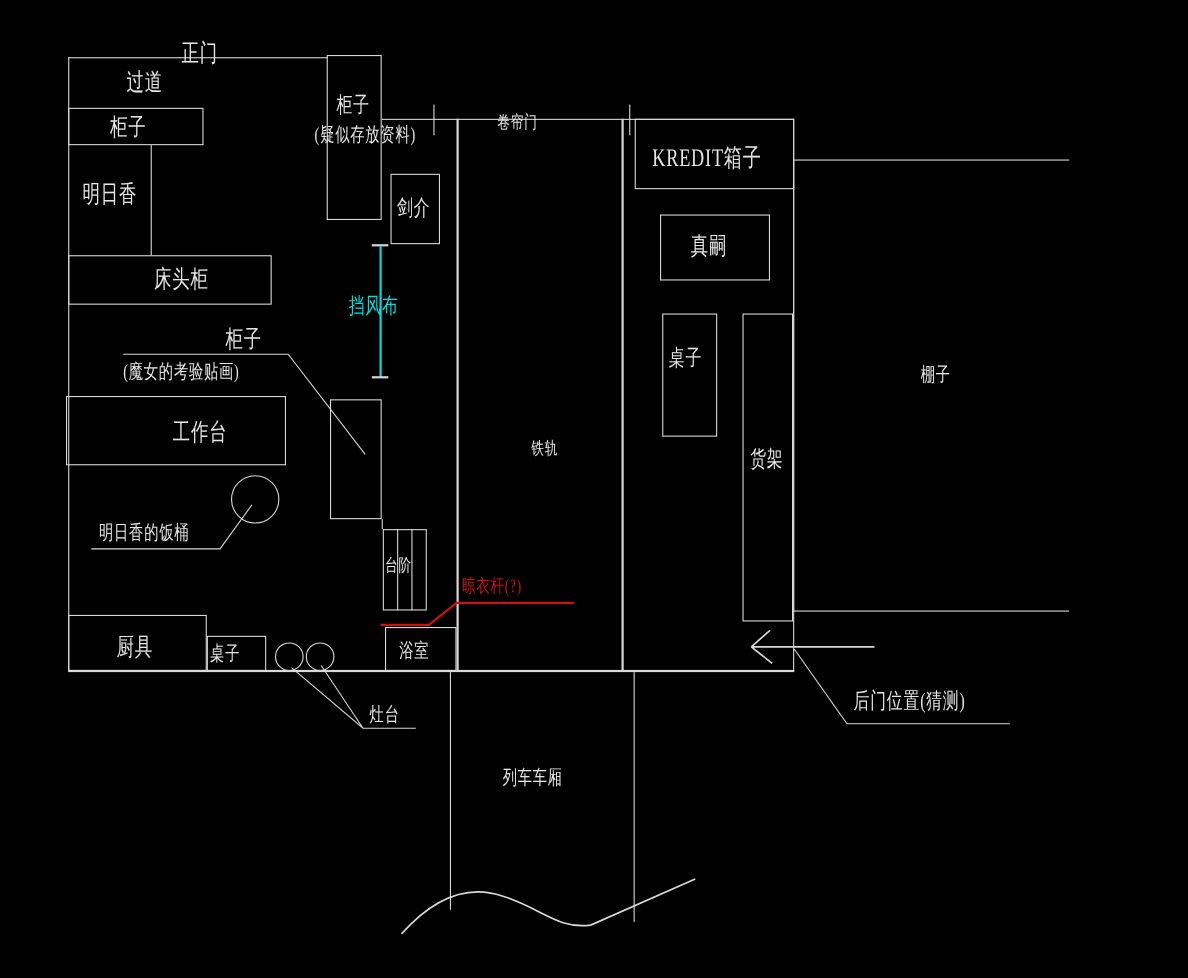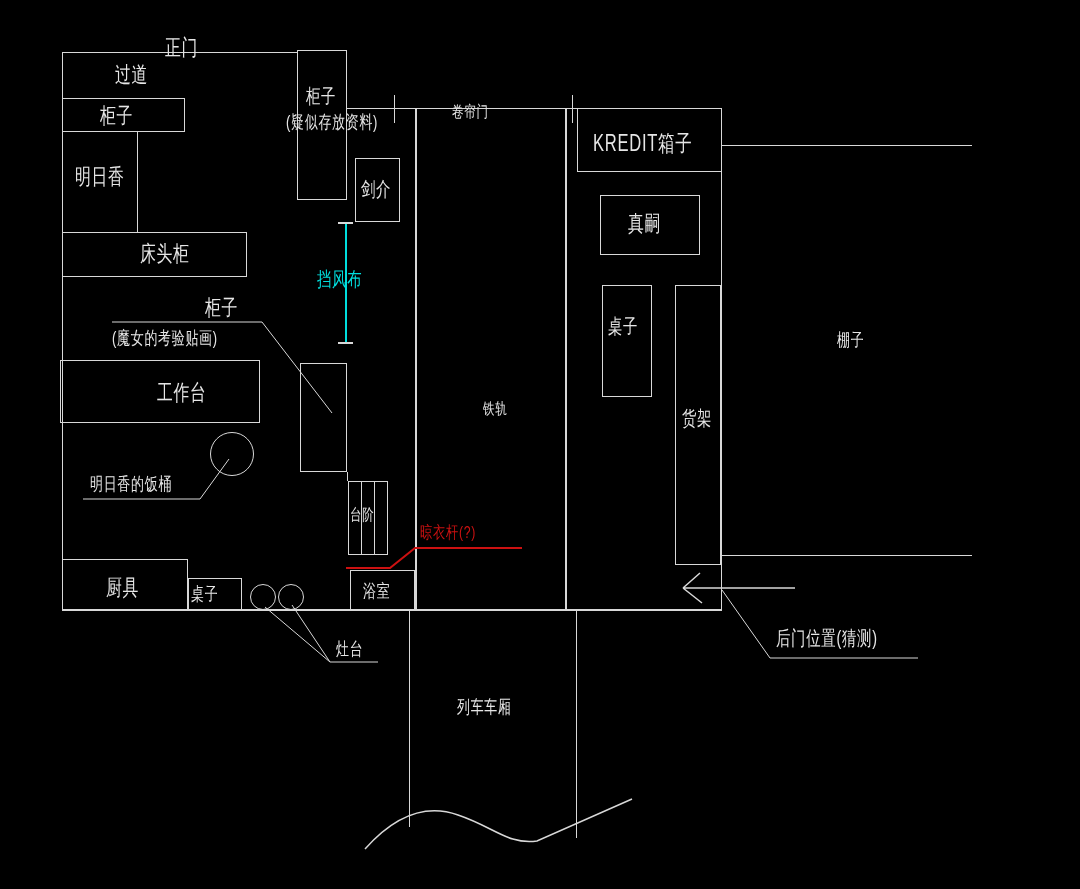--- a/index.html
+++ b/index.html
@@ -1,17 +1,17 @@
 <!DOCTYPE html>
 <html><head>
 <meta charset="utf-8">
 <style>
   html,body{margin:0;padding:0;background:#000;}
   #plan{position:relative;width:972px;height:889px;background:#000;overflow:hidden;
-        font-family:Liberation Sans, sans-serif;}
+        font-family:Liberation Serif, serif;}
   .v,.h{position:absolute;background:#d8d8d8;}
   .box{position:absolute;border:1px solid #d8d8d8;background:transparent;box-sizing:border-box;}
   .circle{position:absolute;border:1px solid #d8d8d8;border-radius:50%;box-sizing:border-box;}
   .lbl{position:absolute;color:#e6e6e6;white-space:nowrap;line-height:1;font-size:22px;
        transform:scaleX(.72);transform-origin:0 0;letter-spacing:1px;}
   .fs20{font-size:20px}.fs18{font-size:18px}.fs17{font-size:17px}.fs16{font-size:16px}
   .cyan{color:#00dede}
   .red{color:#cc1111}
   svg.overlay{position:absolute;left:0;top:0;pointer-events:none;}
 </style>

